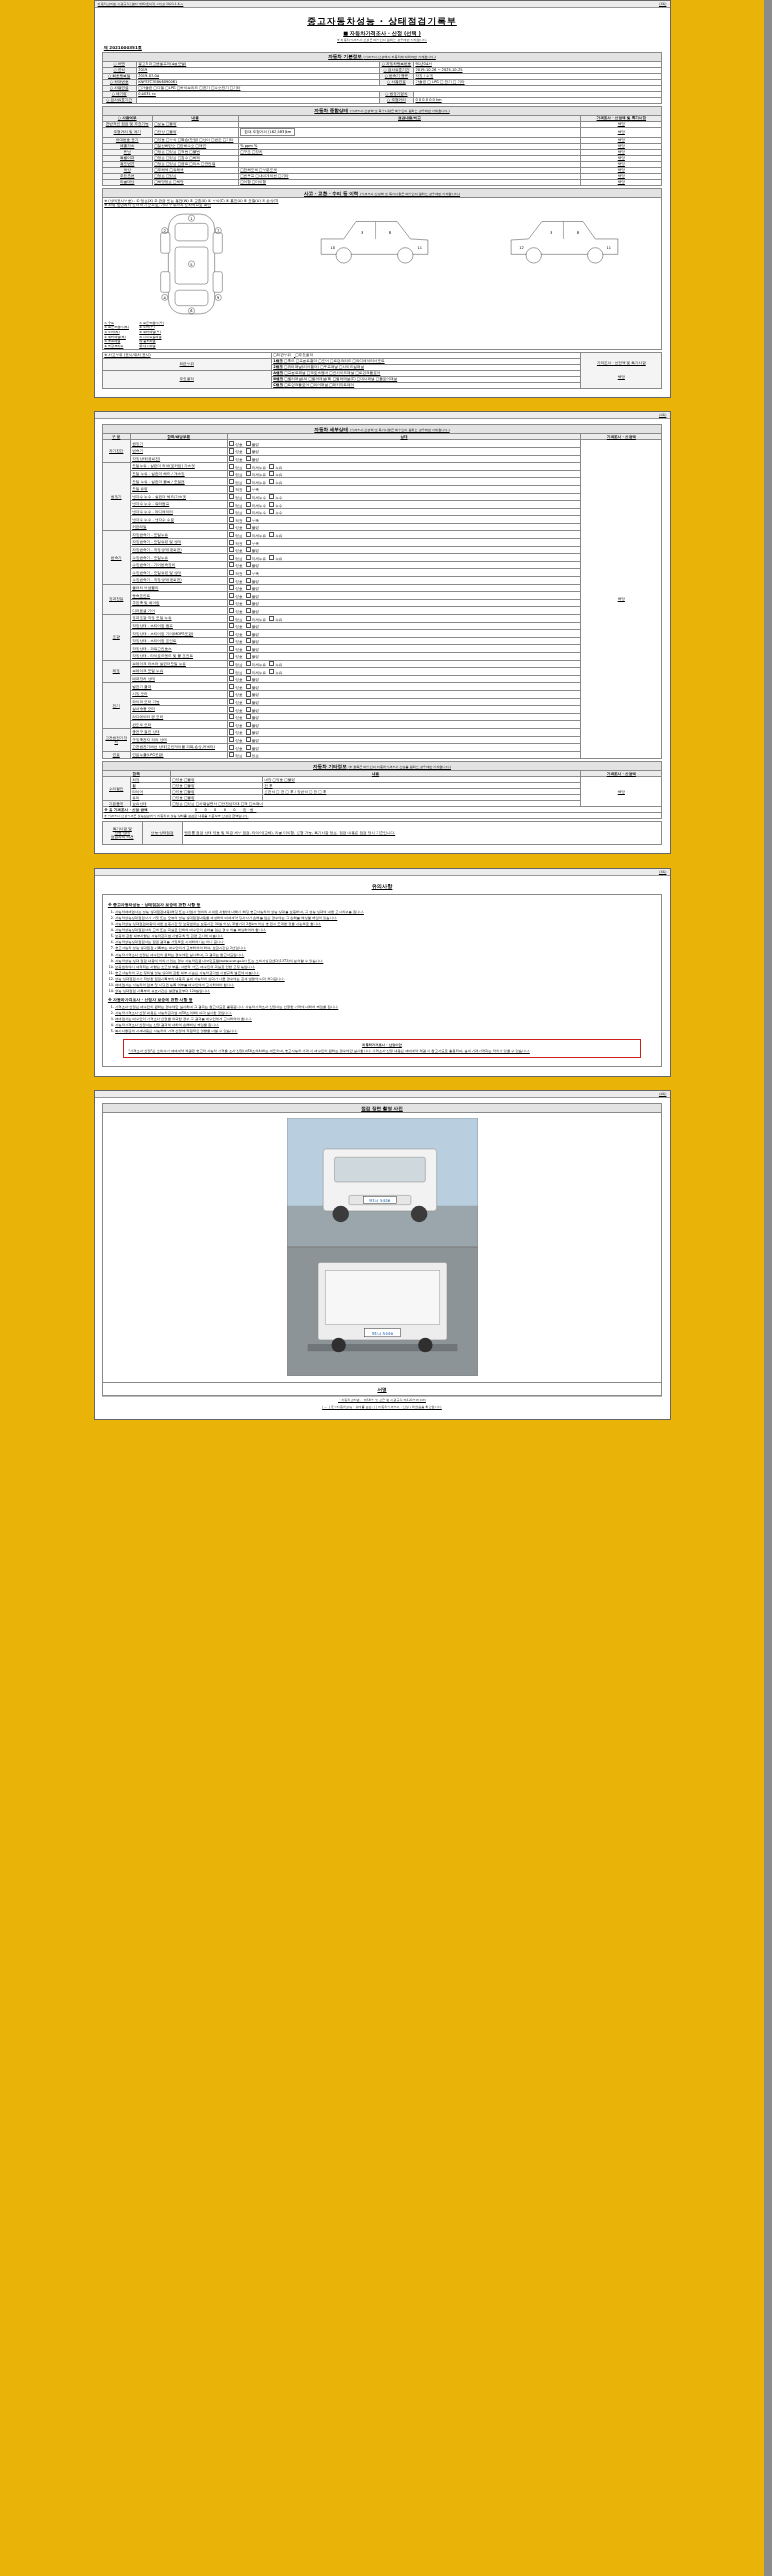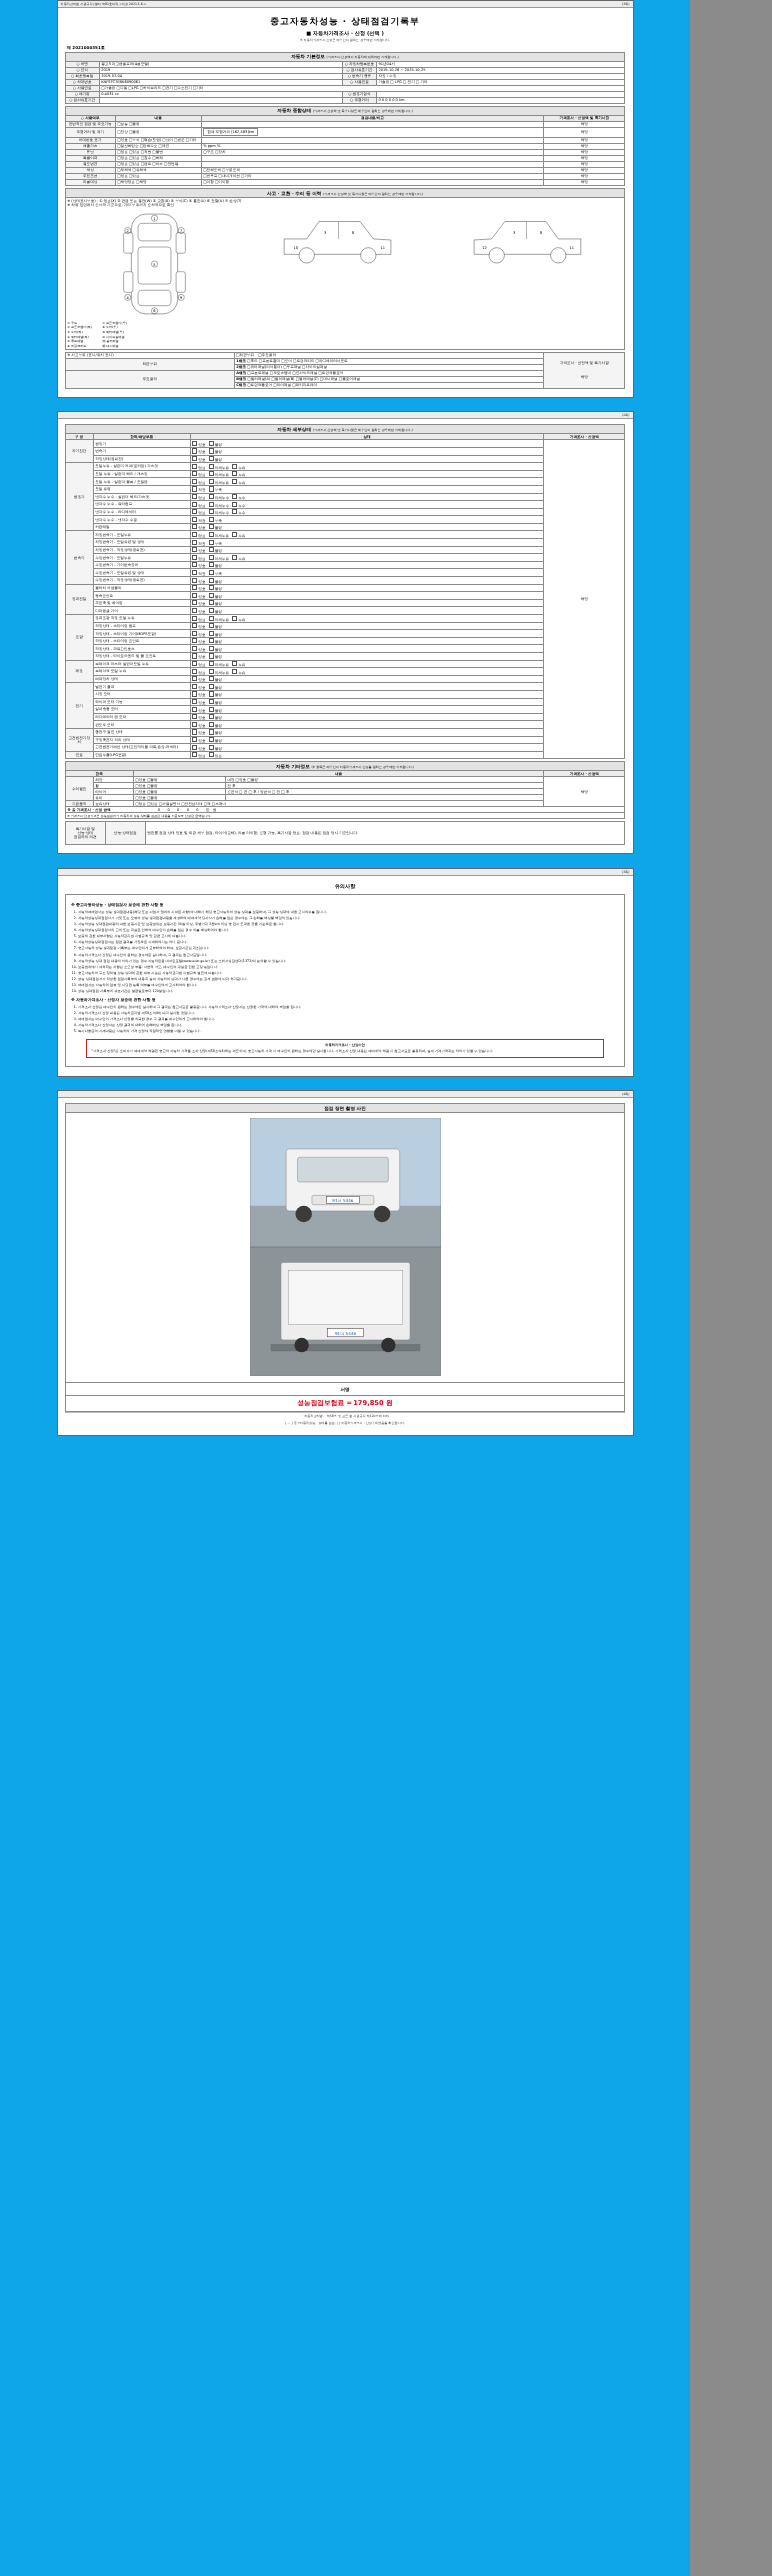--- a/index.html
+++ b/index.html
@@ -1,17 +1,17 @@
 <!DOCTYPE html>
 <html lang="ko" style="font-size:8.2px"><head>
 <meta charset="utf-8">
 <style>
   html,body{margin:0;padding:0;background:#8b8b8b;}
   body{font-family:"DejaVu Sans","Liberation Sans",sans-serif;}
-  .page{width:690px;min-height:2576px;position:relative;background:#0ea5e9;padding:0;box-sizing:border-box;}
+  .page{width:764px;min-height:2576px;position:relative;background:#eab308;padding:0;box-sizing:border-box;text-decoration:underline;}
   .sheet{background:#ffffff;margin:0 auto;width:577px;box-sizing:border-box;border:0.5px solid #666;}
   .sheet + .sheet{margin-top:13.4px;}
   .pad{padding:5.2px 7.2px 8.2px 7.2px;}
   .tiny{font-size:3.6px;}
   .xtiny{font-size:3.1px;}
   .center{text-align:center;}
   .bold{font-weight:bold;}
   .topbar{display:flex;justify-content:space-between;align-items:center;font-size:3.1px;color:#222;padding:1px 3.1px;border-bottom:0.5px solid #999;background:#ececec;}
   .titlewrap{text-align:center;padding:3.1px 0 1px 0;}
   .maintitle{font-size:8.8px;font-weight:bold;letter-spacing:1px;}
@@ -646,26 +646,20 @@
             <text x="185" y="420" font-size="8" text-anchor="middle" fill="#1557a8">91너 5446</text>
             <rect x="40" y="438" width="290" height="14" fill="#6f7679"></rect>
             <circle cx="100" cy="440" r="14" fill="#2f2f2f"></circle>
                   <circle cx="268" cy="440" r="14" fill="#2f2f2f"></circle>
           </svg>
         </td>
             </tr>
         <tr>
               <td class="sig-area">서명</td>
             </tr>
-        <tr>
-              <td class="center" style="padding:3.1px">
-          <span class="price">성능점검보험료 =</span>
-          <span class="price">179,850 원</span>
-        </td>
-            </tr>
       </tbody>
         </table>
       <div class="footerline">「자동차관리법」 제58조 및 같은 법 시행규칙 제120조에 따라</div>
       <div class="footerline" style="border-top:none">[ ㅡ ] 중고자동차성능 · 상태를 점검, [ ] 자동차가격조사 · 산정 ) 하였음을 확인합니다.</div>
     </div>
   </div>
 
 </div>
 
 

